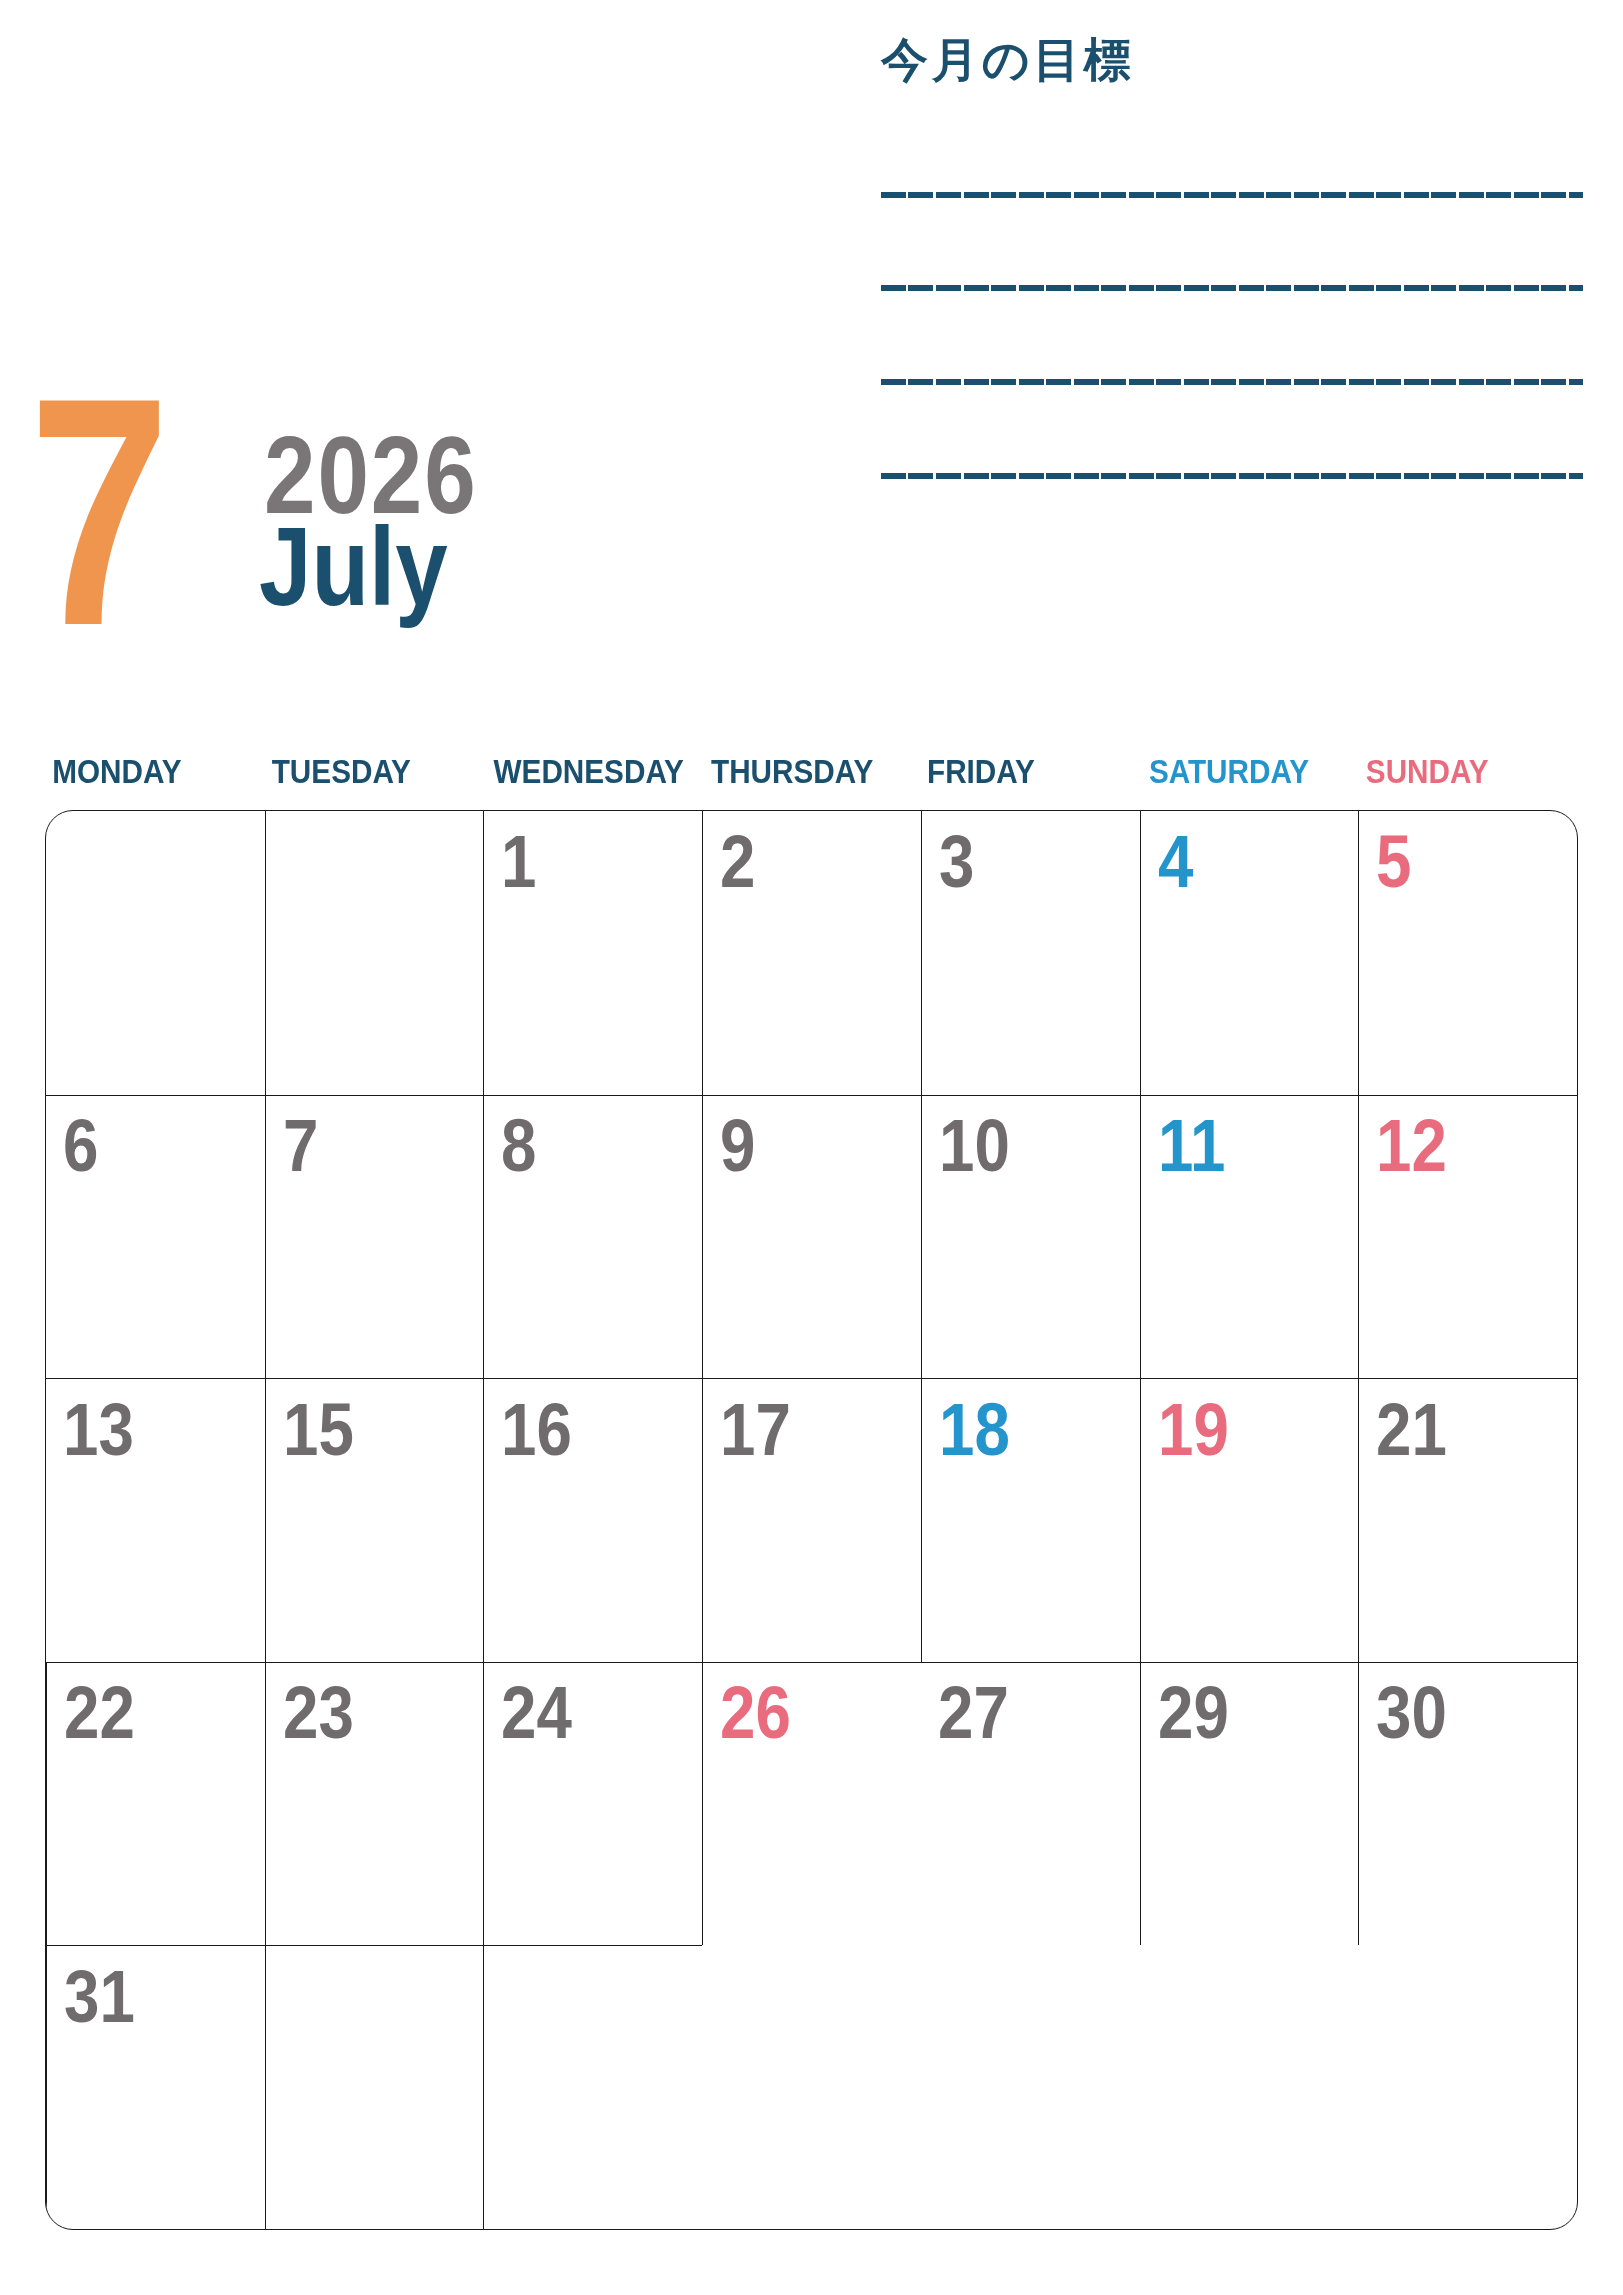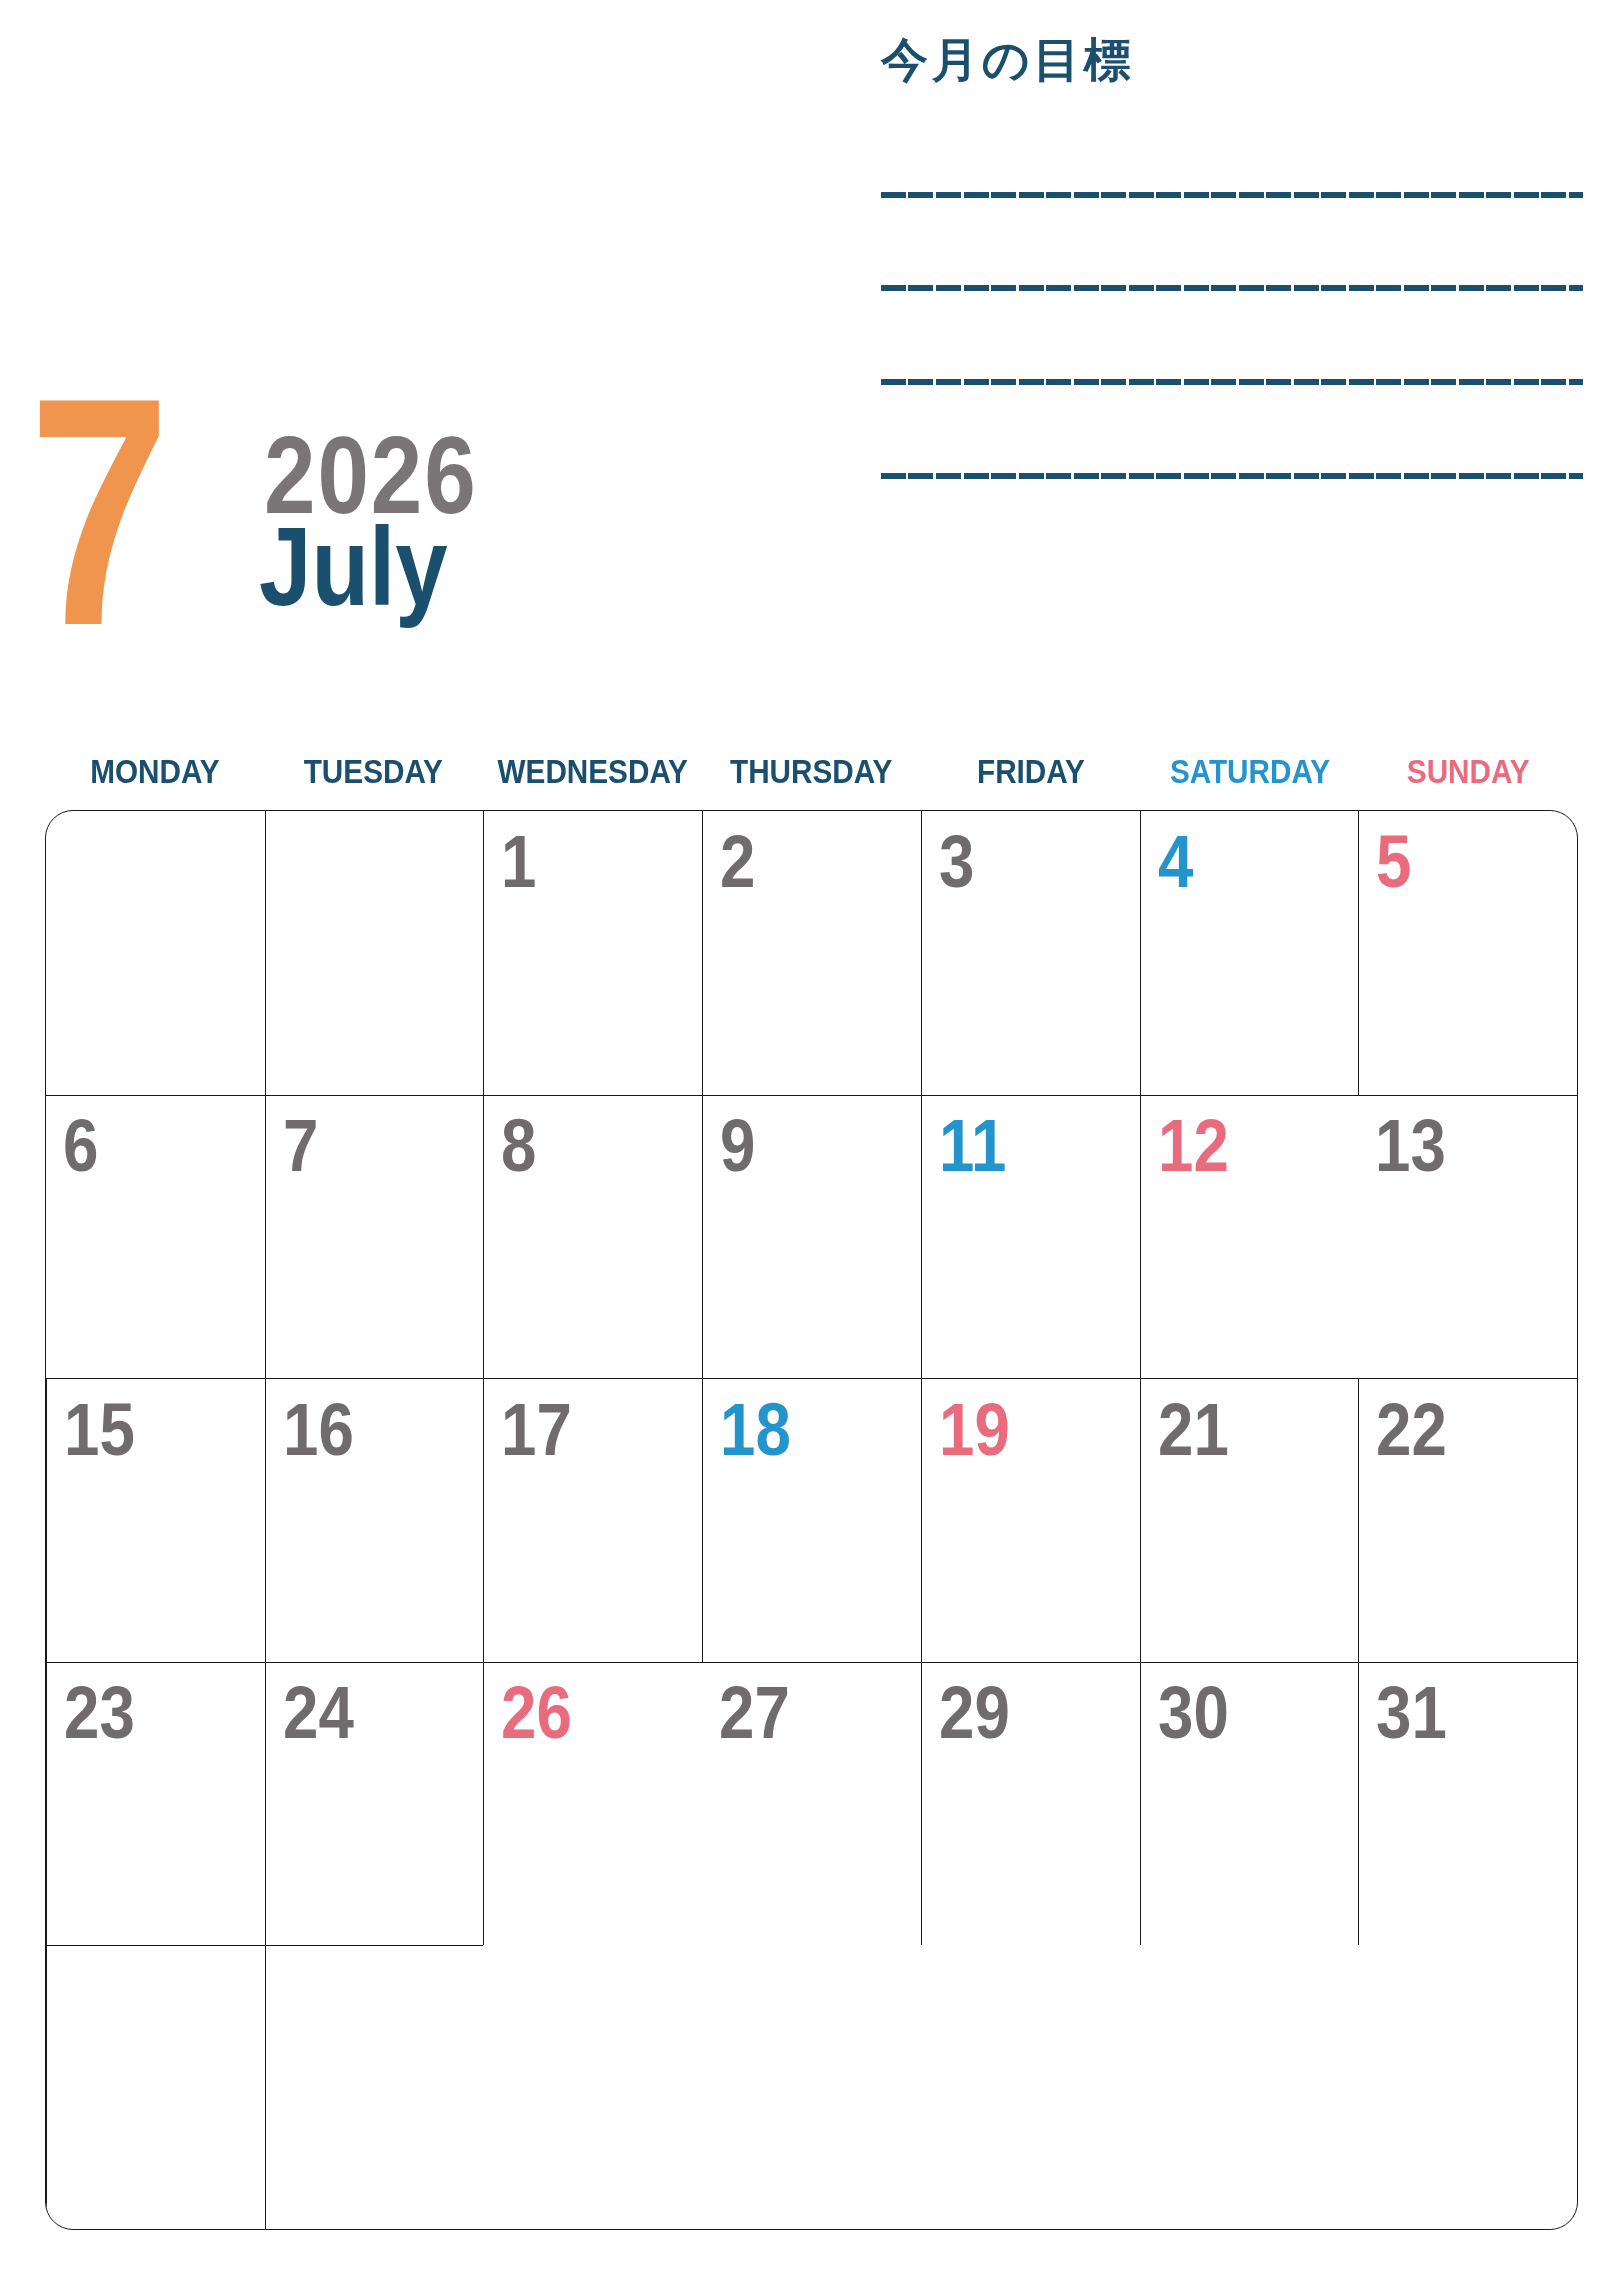--- a/index.html
+++ b/index.html
@@ -87,21 +87,21 @@
     position: absolute;
     left: 45px;
     top: 739px;
     width: 1533px;
     height: 45px;
     display: grid;
     grid-template-columns: repeat(7, 1fr);
     align-items: center;
   }
   .weekday-label {
-    text-align: center;
+    text-align: left;
     font-size: 33px;
     font-weight: bold;
     line-height: 1;
     color: var(--teal);
     margin-top: 16px;
   }
   .weekday-label > span {
     display: inline-block;
     transform: scaleX(0.9);
   }
@@ -173,20 +173,21 @@
       <div class="day-cell bl"></div>
       <div class="day-cell bl"><span class="day-number">1</span></div>
       <div class="day-cell bl"><span class="day-number">2</span></div>
       <div class="day-cell bl"><span class="day-number">3</span></div>
       <div class="day-cell bl"><span class="day-number saturday">4</span></div>
       <div class="day-cell bl"><span class="day-number sunday">5</span></div>
       <div class="day-cell bt"><span class="day-number">6</span></div>
       <div class="day-cell bl bt"><span class="day-number">7</span></div>
       <div class="day-cell bl bt"><span class="day-number">8</span></div>
       <div class="day-cell bl bt"><span class="day-number">9</span></div>
+      <div class="day-cell bl bt"><span class="day-number">10</span></div>
       <div class="day-cell bl bt"><span class="day-number saturday">11</span></div>
       <div class="day-cell bl bt"><span class="day-number sunday">12</span></div>
       <div class="day-cell bt"><span class="day-number">13</span></div>
       <div class="day-cell bl bt"><span class="day-number">15</span></div>
       <div class="day-cell bl bt"><span class="day-number">16</span></div>
       <div class="day-cell bl bt"><span class="day-number">17</span></div>
       <div class="day-cell bl bt"><span class="day-number saturday">18</span></div>
       <div class="day-cell bl bt"><span class="day-number sunday">19</span></div>
       <div class="day-cell bl bt"><span class="day-number">21</span></div>
       <div class="day-cell bl bt"><span class="day-number">22</span></div>

